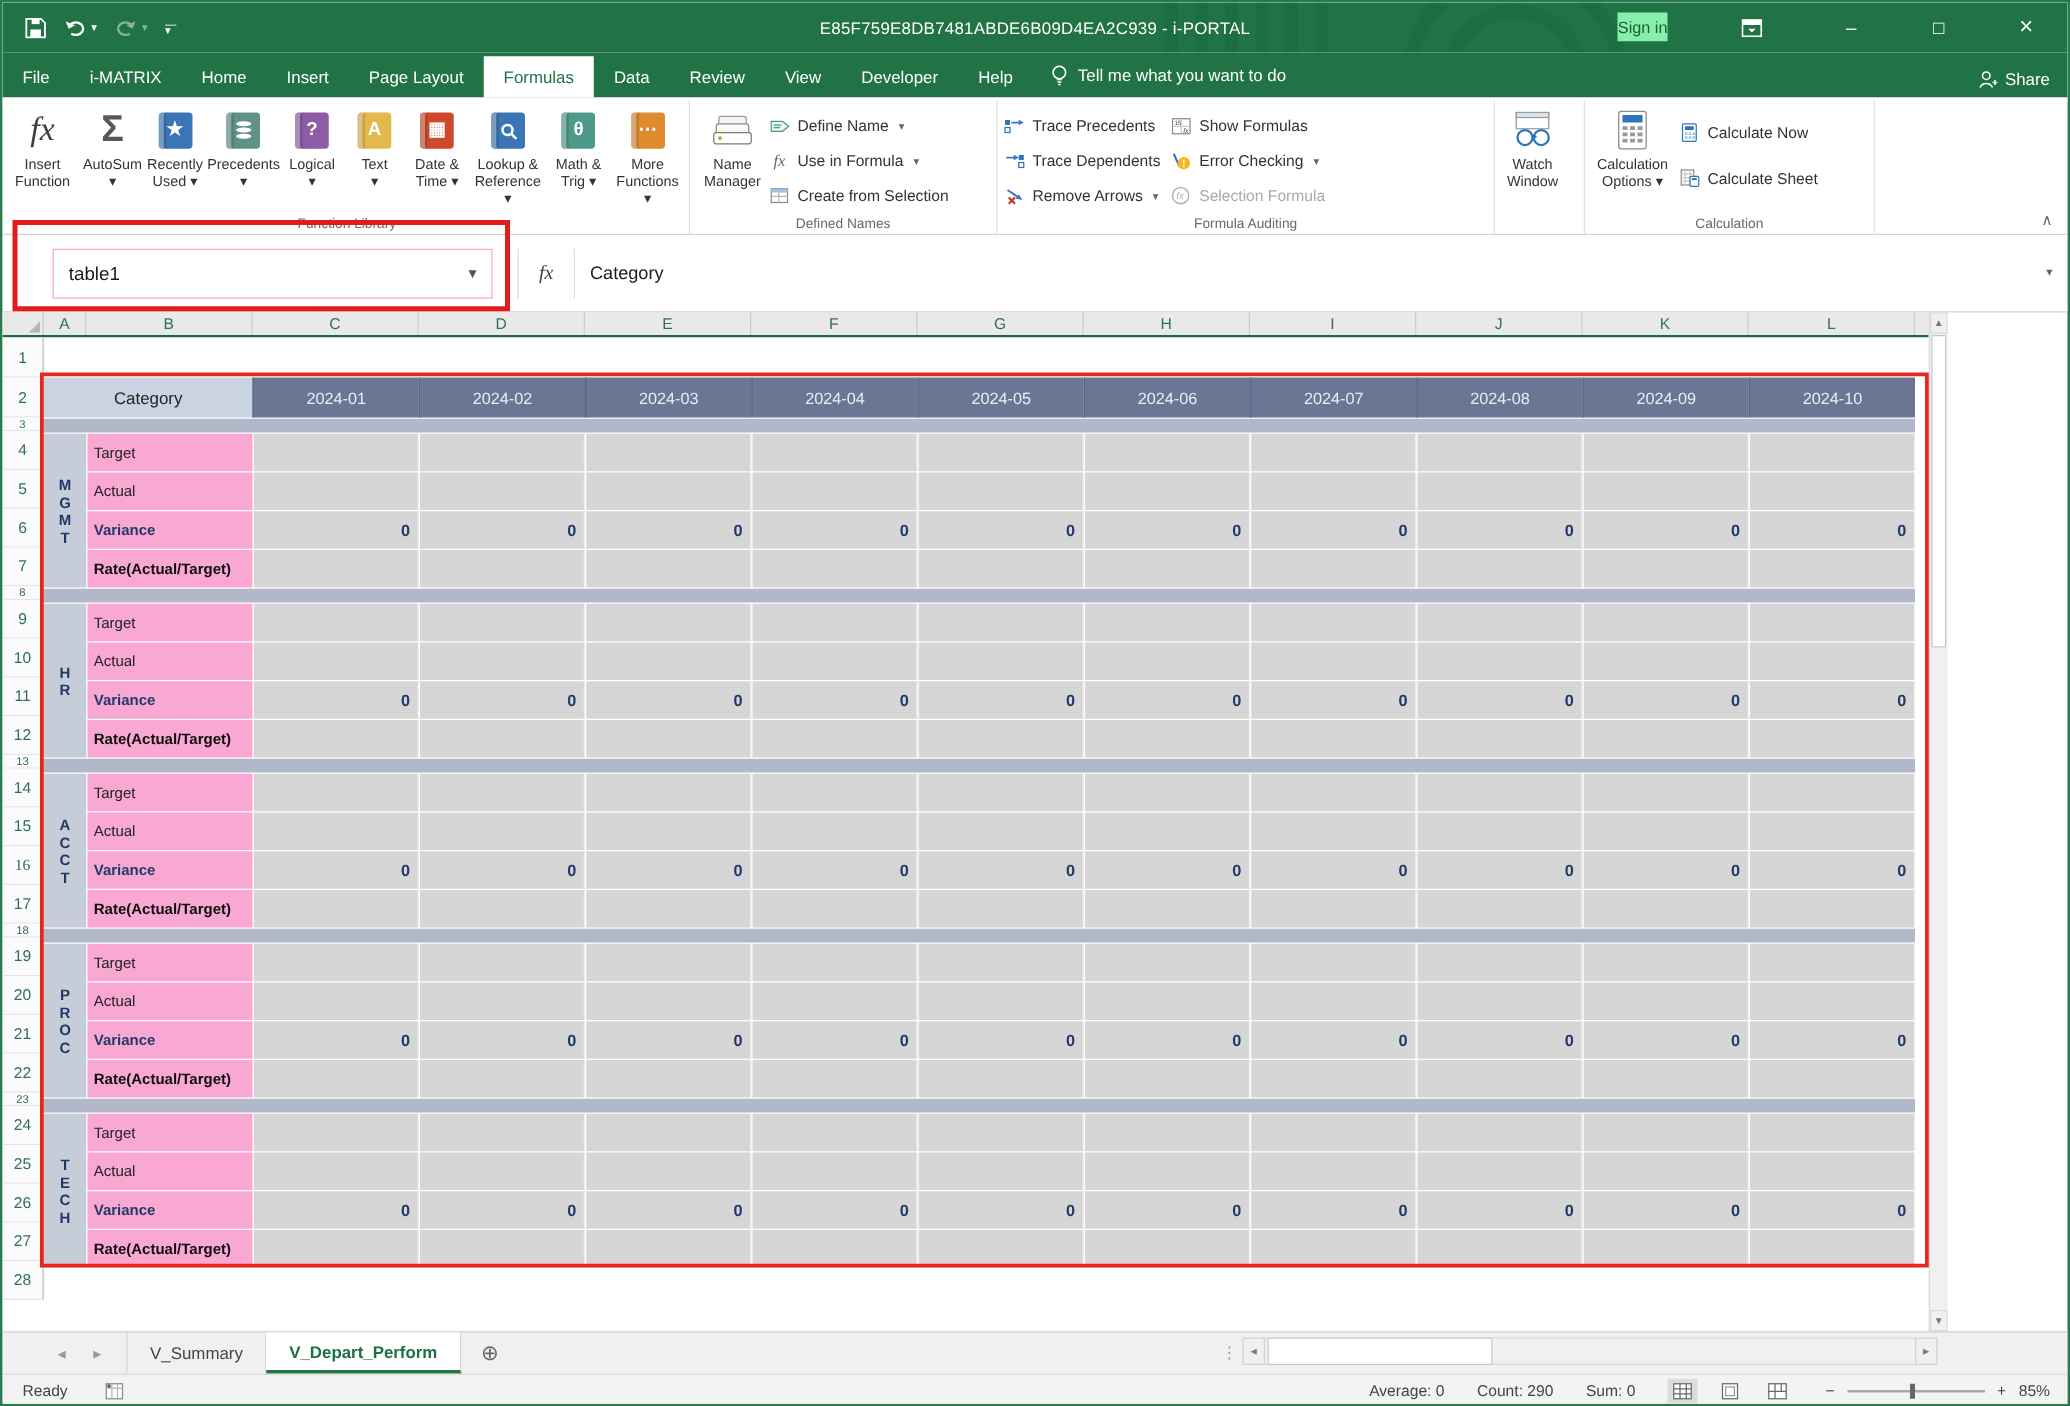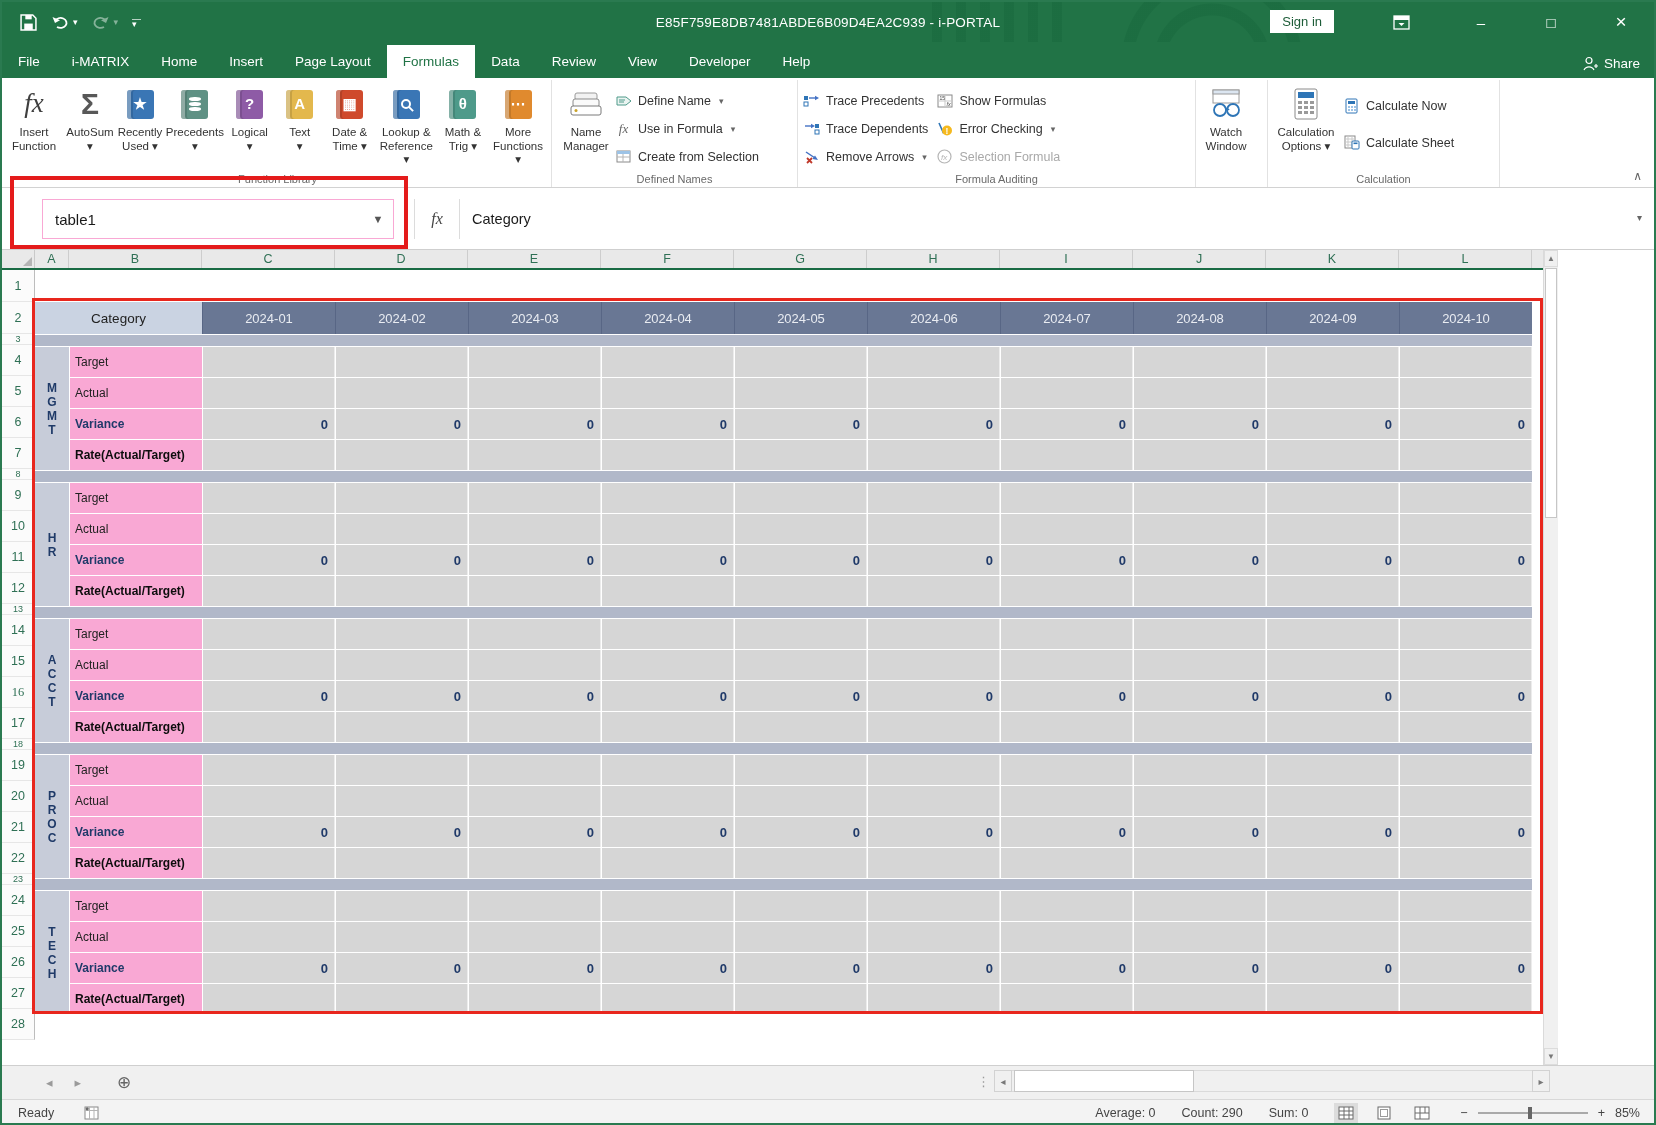--- a/index.html
+++ b/index.html
@@ -7,21 +7,21 @@
   .window{position:relative;width:1656px;height:1125px;background:#fff;overflow:hidden;
     font-family:"Liberation Sans",sans-serif;border:2px solid #2a7a50;}
   
   .titlebar{position:absolute;left:0;top:0;right:0;height:40px;background:#217346;color:#fff;}
   .deco{position:absolute;top:0;height:40px;opacity:.25;}
   .deco-bars{left:930px;width:130px;background:repeating-linear-gradient(90deg,#0e5c33 0 10px,transparent 10px 24px);}
   .deco-circle{left:1090px;width:260px;background:radial-gradient(circle at 120px 60px,transparent 46px,#0e5c33 47px 58px,transparent 59px 78px,#0e5c33 79px 90px,transparent 91px);}
   .qat{position:absolute;left:18px;top:6px;display:flex;gap:14px;align-items:center;height:28px;}
   .qat .qbtn{display:flex;align-items:center;gap:2px;color:#fff;}
   .title-text{position:absolute;left:0;right:0;top:0;height:40px;display:flex;align-items:center;justify-content:center;font-size:13.5px;letter-spacing:.2px;}
-  .signin{position:absolute;right:320px;top:8px;background:#ffffff;color:#1d5c38;font-size:13px;padding:4px 12px;}
+  .signin{position:absolute;right:320px;top:8px;background:#86efac;color:#1d5c38;font-size:13px;padding:4px 0;}
   .wctl{position:absolute;top:0;height:40px;display:flex;align-items:center;justify-content:center;width:46px;color:#fff;font-size:15px;}
   
   .tabbar{position:absolute;left:0;top:40px;right:0;height:36px;background:#217346;display:flex;align-items:flex-end;color:#fff;}
   .rtab{padding:9px 16px 9px 16px;font-size:13.5px;white-space:nowrap;}
   .rtab.active{background:#fff;color:#217346;}
   .tellme{display:flex;align-items:center;gap:7px;padding:9px 14px;font-size:13.5px;}
   .share{position:absolute;right:14px;bottom:7px;display:flex;align-items:center;gap:6px;font-size:13.5px;}
   
   .ribbon{position:absolute;left:0;top:76px;right:0;height:110px;background:#fff;border-bottom:1px solid #d2d2d2;display:flex;padding:2px 2px 0 2px;}
   .rgroup{position:relative;display:flex;align-items:flex-start;padding:3px 5px 18px 5px;border-right:1px solid #e2e2e2;}
@@ -159,20 +159,27 @@
         <span class="rtab">Home</span>
         <span class="rtab">Insert</span>
         <span class="rtab">Page Layout</span>
         <span class="rtab active">Formulas</span>
         <span class="rtab">Data</span>
         <span class="rtab">Review</span>
         <span class="rtab">View</span>
         <span class="rtab">Developer</span>
         <span class="rtab">Help</span>
       </span>
+    <span class="tellme">
+      <svg width="15" height="17" viewBox="0 0 14 17">
+          <circle cx="7" cy="6" r="5" fill="none" stroke="#fff" stroke-width="1.3"></circle>
+          <path d="M5 11.5 h4 M5.5 13.5 h3 M6 15.5 h2" stroke="#fff" stroke-width="1.2"></path>
+        </svg>
+      <span>Tell me what you want to do</span>
+    </span>
     <span class="share">
       <svg width="15" height="15" viewBox="0 0 15 15">
           <circle cx="6" cy="4.5" r="3" fill="none" stroke="#fff" stroke-width="1.2"></circle>
           <path d="M1 14 a5.5 5.5 0 0 1 10 0" fill="none" stroke="#fff" stroke-width="1.2"></path>
           <path d="M11 10 h4 M13 8 v4" stroke="#fff" stroke-width="1.2"></path>
         </svg>
       <span>Share</span>
     </span>
   </div>
 
@@ -843,20 +850,24 @@
     <div class="varrow">▲</div>
     <div class="vthumb"></div>
     <div class="varrow bottom">▼</div>
   </div>
 
   <div class="sheettabs">
     <div class="navarrows">
       <span>◂</span>
       <span>▸</span>
     </div>
+    <span id="sheet-tab-items" style="display:flex">
+        <span class="stab first">V_Summary</span>
+        <span class="stab active">V_Depart_Perform</span>
+      </span>
     <span class="addsheet">⊕</span>
     <span class="hsplit">⋮</span>
   </div>
   <div class="hscroll">
     <div class="harrow" style="left:0">◂</div>
     <div class="htrack"></div>
     <div class="hthumb"></div>
     <div class="harrow" style="right:0">▸</div>
   </div>
 

